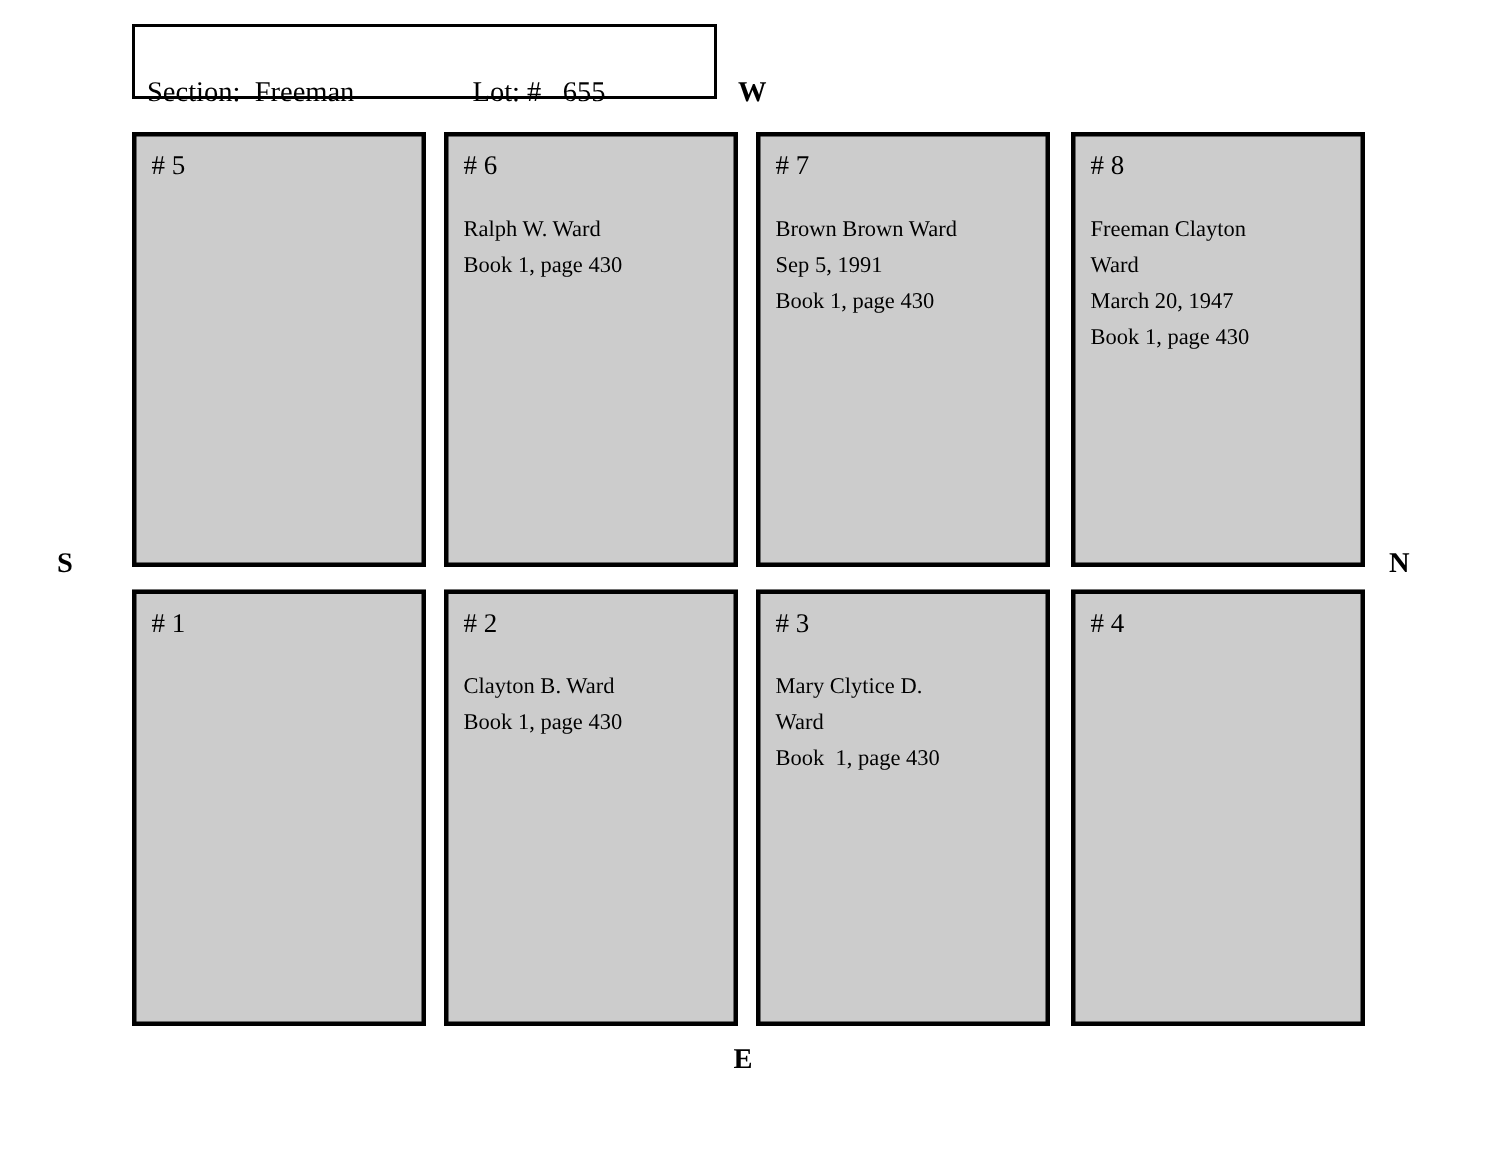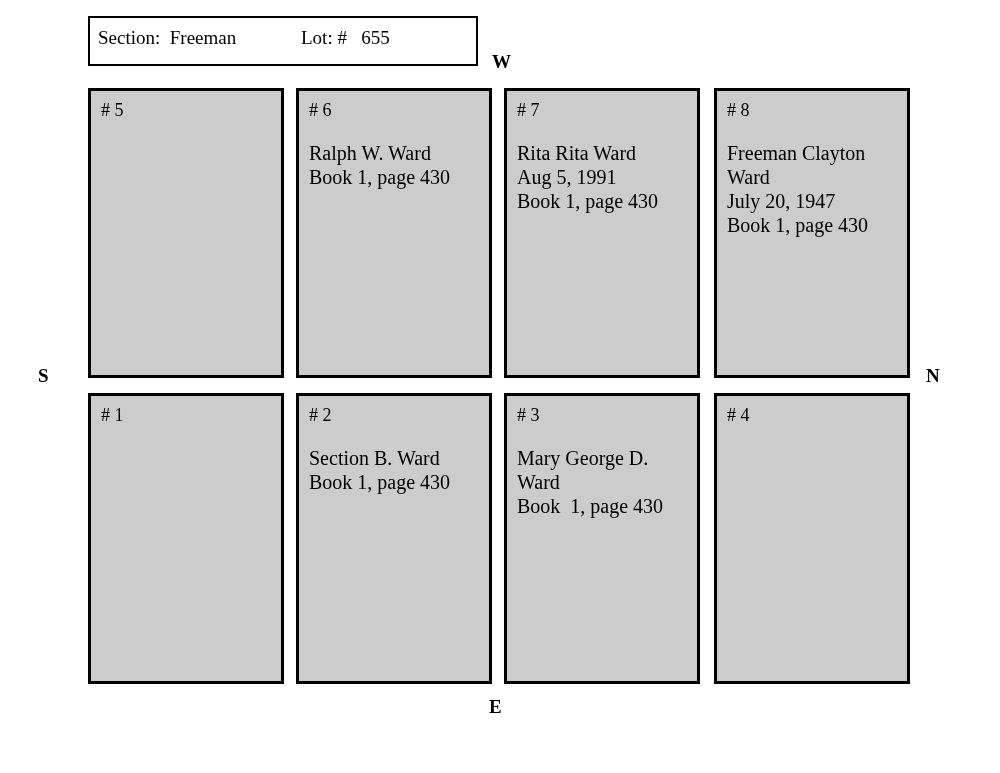--- a/index.html
+++ b/index.html
@@ -41,23 +41,24 @@
     top: 8px;
     width: 100%;
     height: 24px;
     white-space: nowrap;
   }
   .header-field {
     position: absolute;
     font-size: 19px;
     line-height: 24px;
     white-space: pre;
+    margin-top: 24px;
   }
   .header-field.section-field { left: 8px; }
-  .header-field.lot-field { left: 211px; }
+  .header-field.lot-field { left: 225px; }
 
   
   .compass {
     position: absolute;
     font-size: 19px;
     font-weight: bold;
     line-height: 1;
     white-space: nowrap;
   }
   .compass-w { left: 492px; top: 52px; }
@@ -96,21 +97,21 @@
   .plot-cell.col-2 { left: 416px; width: 196px; }
   .plot-cell.col-3 { left: 626px; width: 196px; }
 
   .plot-number {
     font-size: 18px;
     line-height: 22px;
     white-space: pre;
   }
   .plot-body {
     margin-top: 20px;
-    font-size: 20px;
+    font-size: 15px;
     line-height: 24px;
   }
   .plot-body .body-line {
     white-space: pre;
     display: block;
   }
 </style>
 </head>
 <body>
 
@@ -138,52 +139,52 @@
       <div class="plot-cell col-1">
         <div class="plot-number"># 6</div>
         <div class="plot-body">
             <span class="body-line">Ralph W. Ward</span>
             <span class="body-line">Book 1, page 430</span>
           </div>
       </div>
       <div class="plot-cell col-2">
         <div class="plot-number"># 7</div>
         <div class="plot-body">
-            <span class="body-line">Rita Rita Ward</span>
-            <span class="body-line">Aug 5, 1991</span>
+            <span class="body-line">Brown Brown Ward</span>
+            <span class="body-line">Sep 5, 1991</span>
             <span class="body-line">Book 1, page 430</span>
           </div>
       </div>
       <div class="plot-cell col-3">
         <div class="plot-number"># 8</div>
         <div class="plot-body">
             <span class="body-line">Freeman Clayton</span>
             <span class="body-line">Ward</span>
-            <span class="body-line">July 20, 1947</span>
+            <span class="body-line">March 20, 1947</span>
             <span class="body-line">Book 1, page 430</span>
           </div>
       </div>
     </div>
 
     <div class="plot-row row-bottom">
       <div class="plot-cell col-0">
         <div class="plot-number"># 1</div>
         <div class="plot-body"></div>
       </div>
       <div class="plot-cell col-1">
         <div class="plot-number"># 2</div>
         <div class="plot-body">
-            <span class="body-line">Section B. Ward</span>
+            <span class="body-line">Clayton B. Ward</span>
             <span class="body-line">Book 1, page 430</span>
           </div>
       </div>
       <div class="plot-cell col-2">
         <div class="plot-number"># 3</div>
         <div class="plot-body">
-            <span class="body-line">Mary George D.</span>
+            <span class="body-line">Mary Clytice D.</span>
             <span class="body-line">Ward</span>
             <span class="body-line">Book  1, page 430</span>
           </div>
       </div>
       <div class="plot-cell col-3">
         <div class="plot-number"># 4</div>
         <div class="plot-body"></div>
       </div>
     </div>
 

